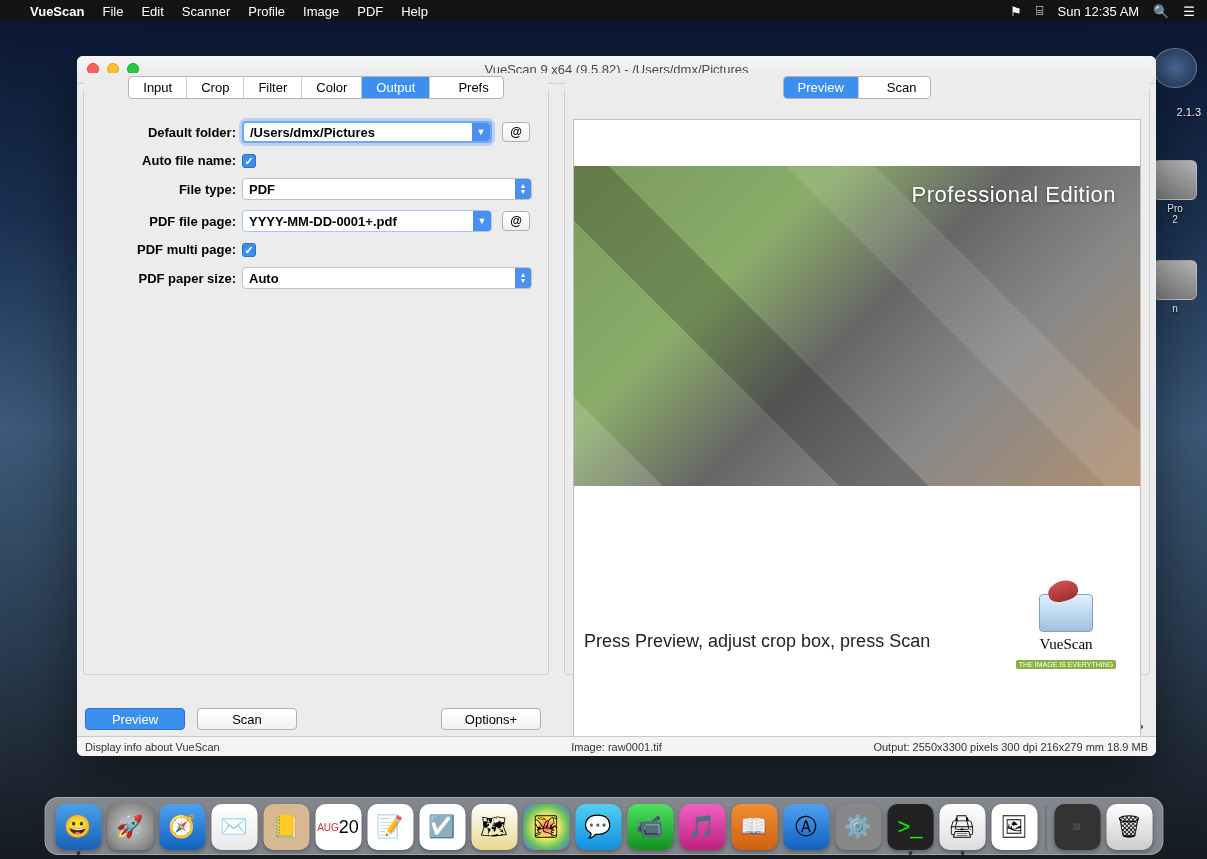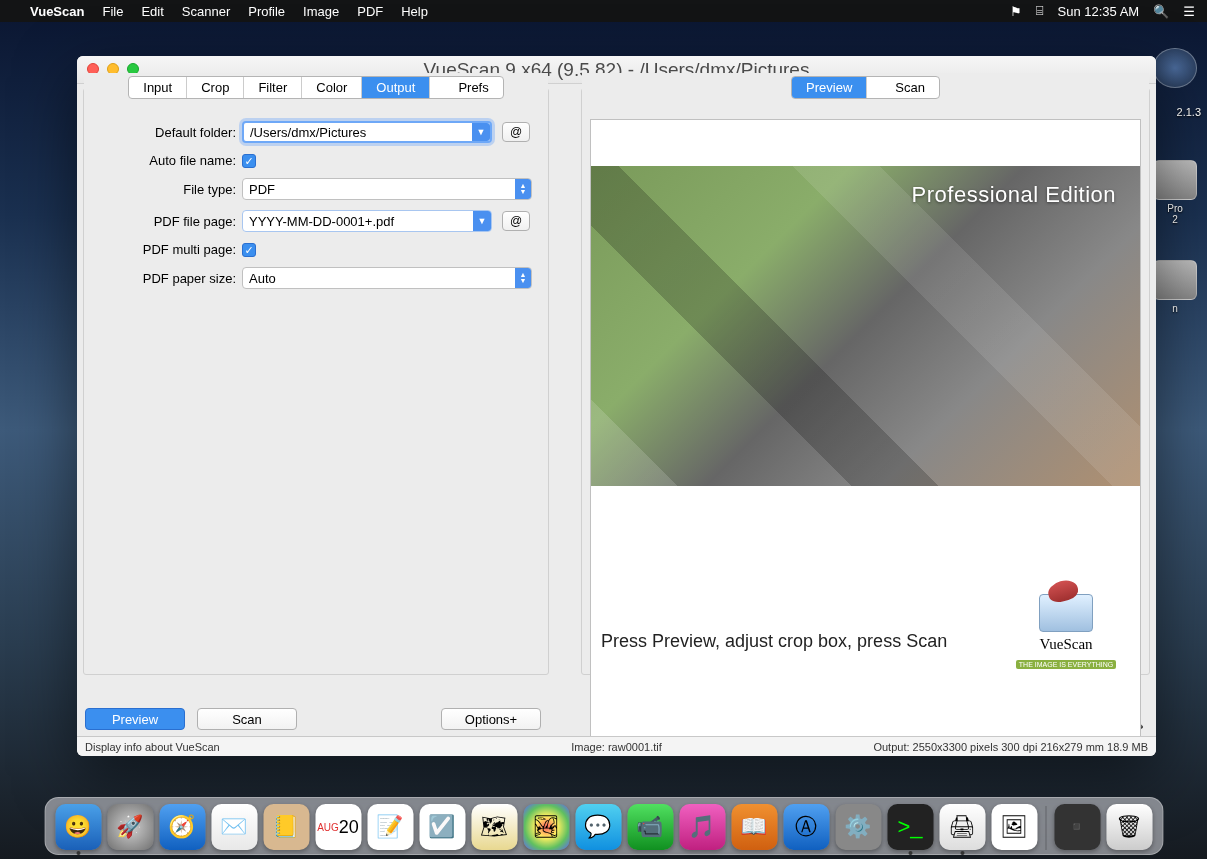--- a/index.html
+++ b/index.html
@@ -28,46 +28,46 @@
 
 .window {
   position: absolute; top: 56px; left: 77px; width: 1079px; height: 700px;
   background: #ececec; border-radius: 6px; box-shadow: 0 20px 60px rgba(0,0,0,0.5);
   display: flex; flex-direction: column; overflow: hidden;
 }
 .titlebar {
   height: 28px; background: linear-gradient(#f6f6f6,#e8e8e8);
   border-bottom: 1px solid #d0d0d0;
   display: flex; align-items: center; justify-content: center; position: relative;
-  font-size: 19px; color: #4a4a4a;
+  font-size: 13px; color: #4a4a4a;
 }
 .traffic { position: absolute; left: 10px; top: 7px; display: flex; gap: 8px; }
 .traffic .dot { width: 12px; height: 12px; border-radius: 50%; }
 .dot.red { background: #ff5f57; border:1px solid #e24238; }
 .dot.yel { background: #ffbd2e; border:1px solid #dfa015; }
 .dot.grn { background: #28c940; border:1px solid #17a82d; }
 
 
 .tabrow { height: 28px; display:flex; align-items:center; justify-content:center; background:#ececec; }
 .segmented { display:flex; border:1px solid #b4b4b4; border-radius:4px; overflow:hidden; background:#fff; }
 .segmented .seg { padding: 3px 14px; font-size:13px; border-right:1px solid #ccc; cursor:default; }
 .segmented .seg:last-child { border-right:none;padding-left:28px; }
 .segmented .seg.active { background:#3b8fef; color:#fff; }
 
 
-.mainrow { flex:1; display:flex; gap:32px; padding: 0 6px; }
+.mainrow { flex:1; display:flex; gap:15px; padding: 0 6px; }
 .leftpane, .rightpane {
   background:#ececec; border:1px solid #d0d0d0; border-radius:3px; position:relative;
 }
 .leftpane { width: 466px; height: 587px; margin-top:-4px; padding-top:4px; }
 .leftpane .tabrow { position:absolute; top:-16px; left:0; right:0; justify-content:center; }
 .rightpane { flex:1; height: 587px; margin-top:-4px; padding-top:4px; }
 .rightpane .tabrow { position:absolute; top:-16px; left:0; right:0; }
 
-.form { padding: 28px 12px 12px 12px; font-size:13px; }
+.form { padding: 28px 12px 12px 12px; font-size:13px;font-weight:bold; }
 .formrow { display:flex; align-items:center; margin-bottom: 10px; }
 .formrow label { width: 146px; text-align:right; padding-right:6px; }
 .combo {
   flex:1; height:22px; border:1px solid #a8c6f0; border-radius:4px; background:#fff;
   display:flex; align-items:center; padding:0 6px; position:relative; max-width:250px;
 }
 .combo.sel { border:2px solid #6ea8f7; box-shadow:0 0 0 3px rgba(100,160,250,0.35); }
 .combo .arrow {
   position:absolute; right:0; top:0; bottom:0; width:18px;
   background:#4a90f0; border-radius:0 3px 3px 0;

